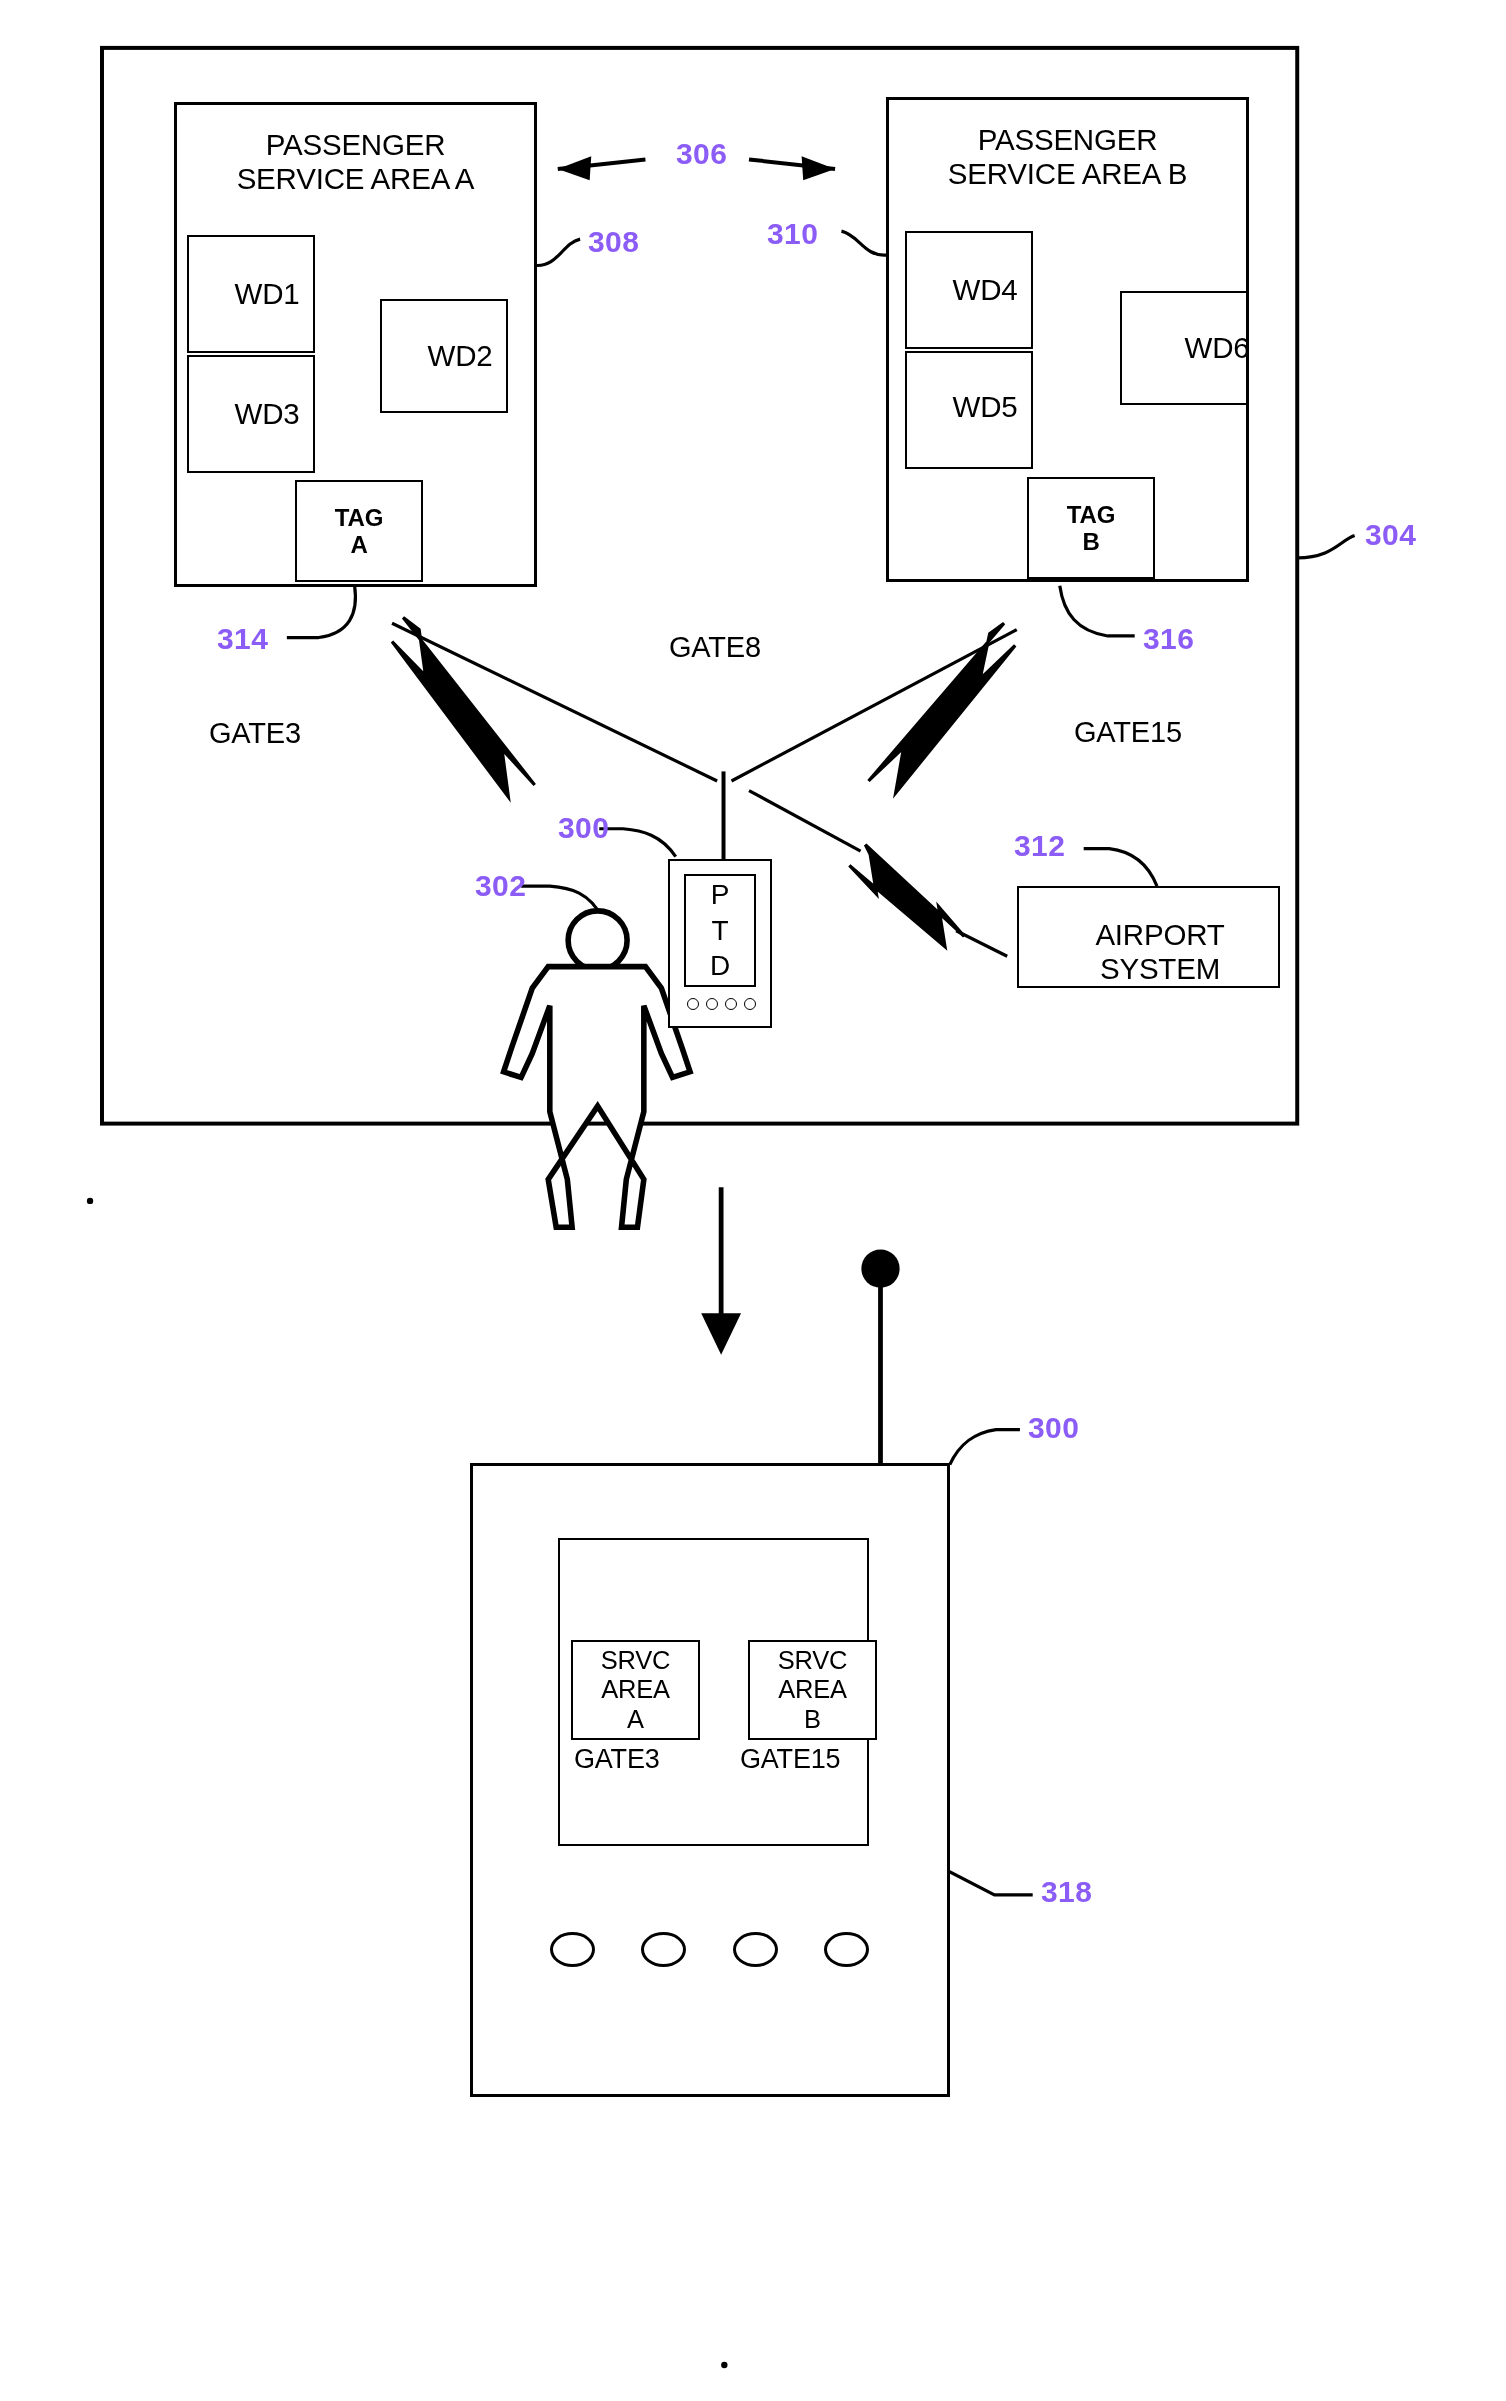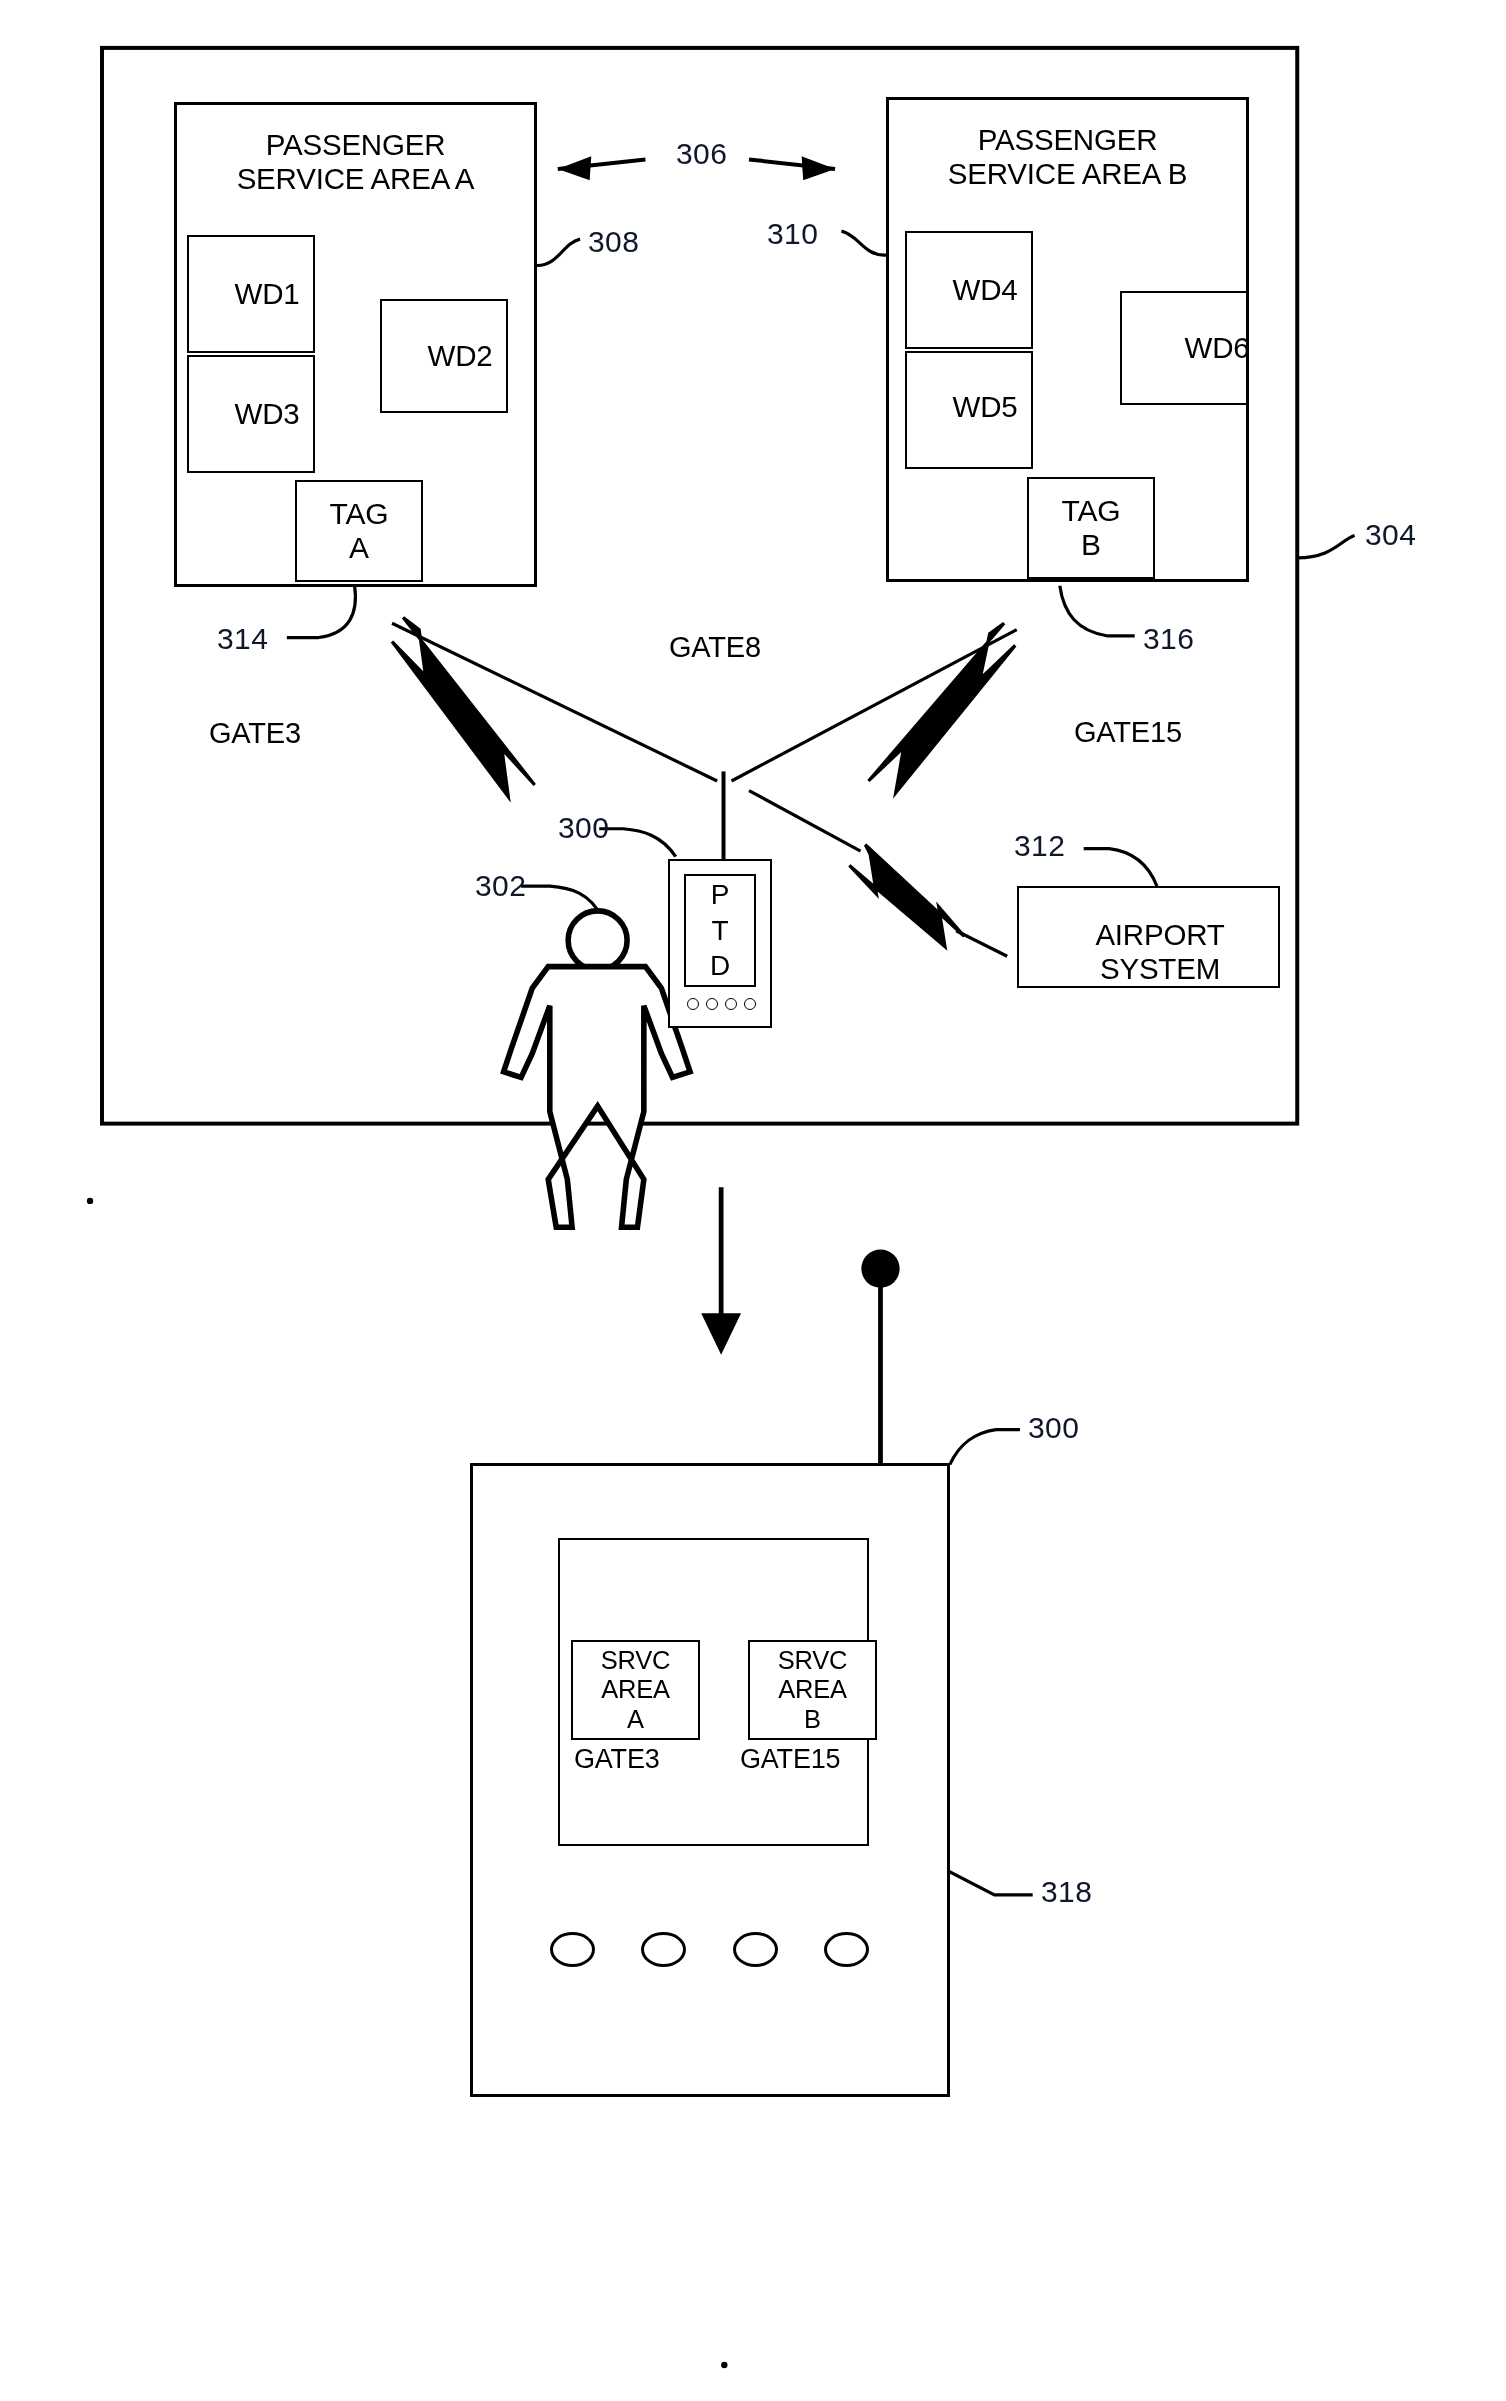--- a/index.html
+++ b/index.html
@@ -40,41 +40,41 @@
     position: absolute;
     font-family: "Liberation Sans", sans-serif;
     color: #000;
     white-space: pre;
     line-height: 1.12;
     letter-spacing: -0.2px;
   }
   .ref {
     position: absolute;
     font-family: "Liberation Sans", sans-serif;
-    font-weight: normal;
+    font-weight: bold;
     font-size: 30px;
-    color: #0f172a;
+    color: #8b5cf6;
     white-space: pre;
     letter-spacing: 0.4px;
   }
   .center-text {
     position: absolute;
     display: flex;
     align-items: center;
     justify-content: center;
     text-align: center;
     box-sizing: border-box;
     white-space: pre-line;
     line-height: 1.14;
   }
   .titletxt {
     font-size: 29.5px;
   }
   .wdtxt { font-size: 29.5px; margin-left: 16px; }
-  .tagtxt { font-size: 30px; }
+  .tagtxt { font-size: 24px; font-weight: bold; }
   .gatetxt { font-size: 29px; }
   .srvctxt { font-size: 25.5px; line-height: 1.16; }
   .ptdtxt { font-size: 28px; line-height: 1.28; }
 
   svg.overlay {
     position: absolute;
     left: 0; top: 0;
     width: 1506px;
     height: 2401px;
     pointer-events: none;

